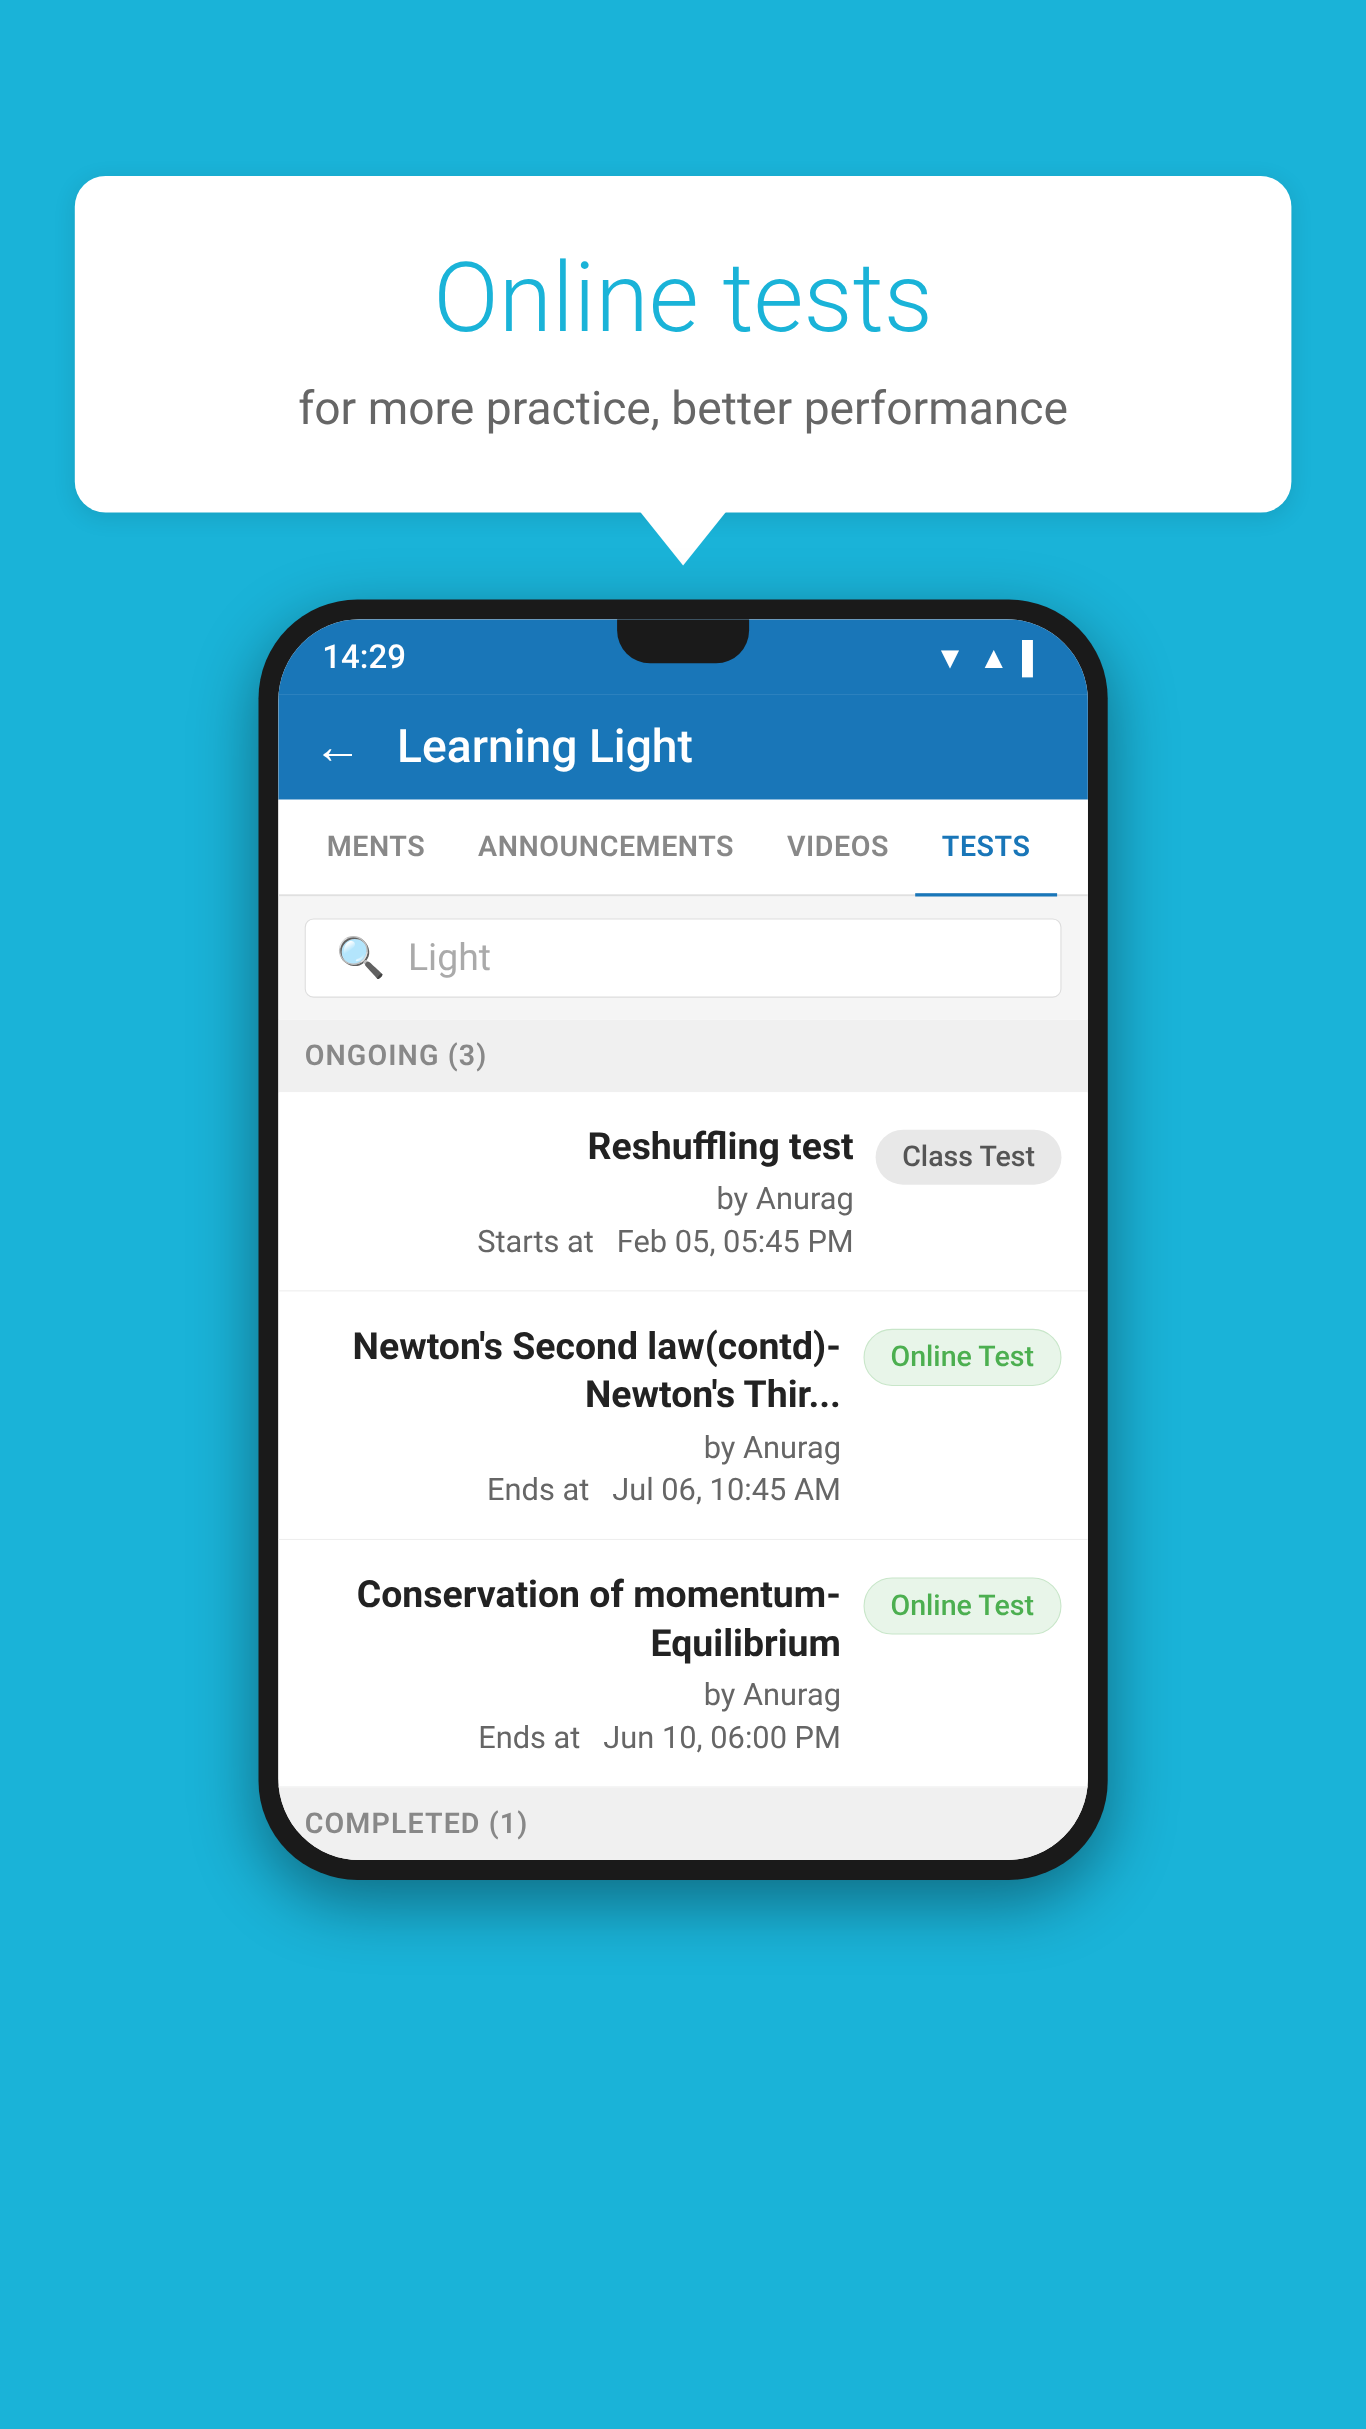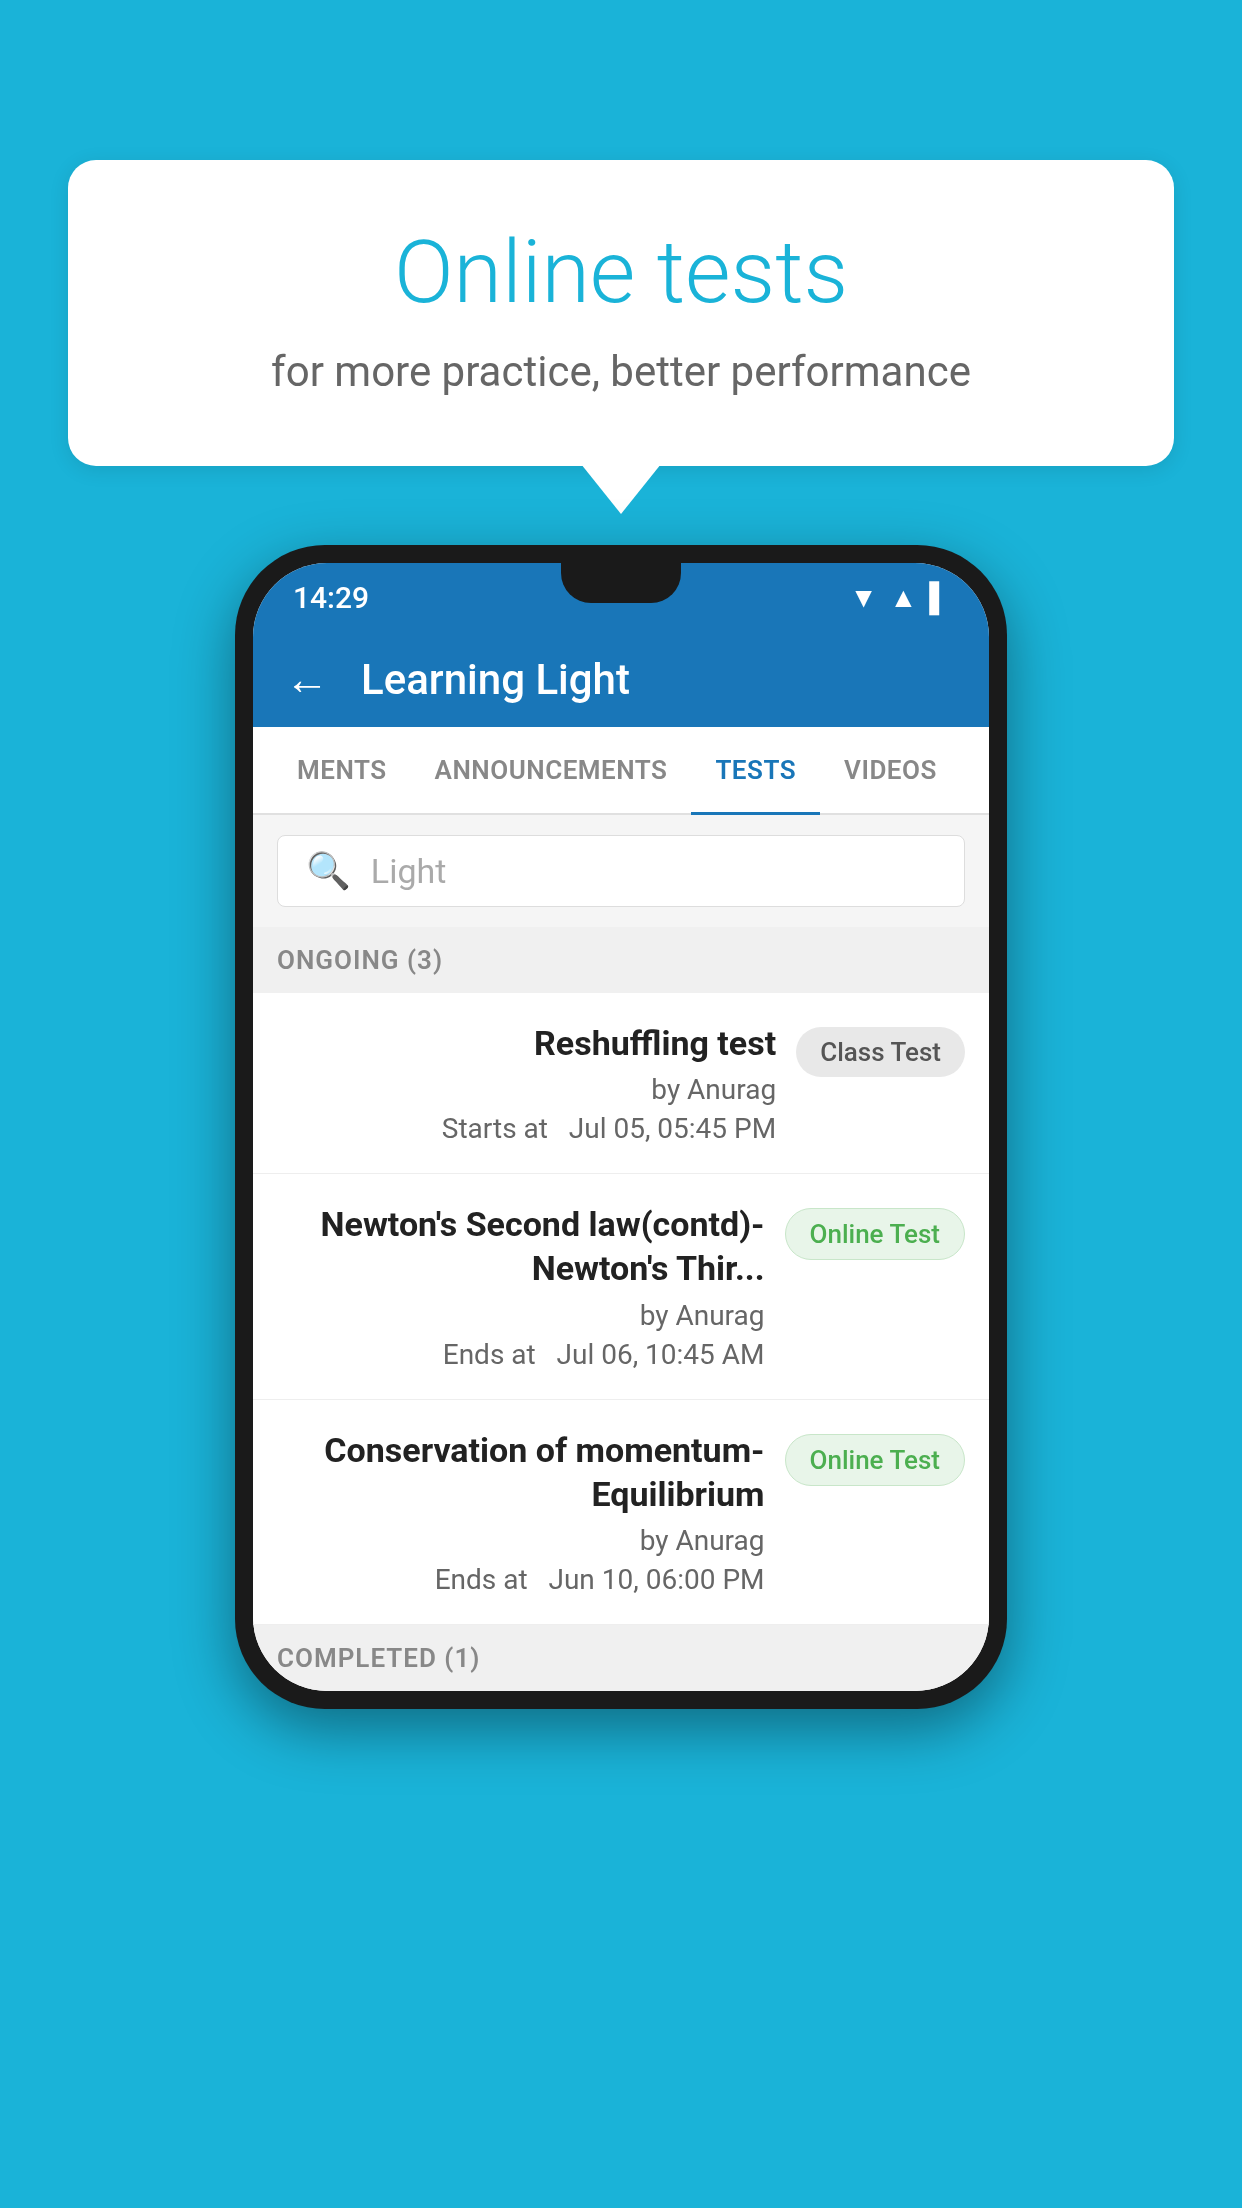--- a/index.html
+++ b/index.html
@@ -307,22 +307,22 @@
       </div>
 
       <div class="app-bar">
         <span class="back-arrow">←</span>
         <span class="app-title">Learning Light</span>
       </div>
 
       <div class="tabs-bar">
         <div class="tab-item">MENTS</div>
         <div class="tab-item">ANNOUNCEMENTS</div>
+        <div class="tab-item">VIDEOS</div>
         <div class="tab-item active">TESTS</div>
-        <div class="tab-item">VIDEOS</div>
       </div>
 
       <div class="search-container">
         <div class="search-input">
           <span class="search-icon">🔍</span>
           <span class="search-placeholder">Light</span>
         </div>
       </div>
 
       <div class="section-header">
@@ -331,21 +331,21 @@
 
       <div class="tests-list">
 
         <div class="test-item">
           <div class="test-info">
             <div class="test-name">Reshuffling test</div>
             <div class="test-by">by Anurag</div>
             <div class="test-time">
               <span>Starts at</span>
               &nbsp;
-              <span>Jul 05, 05:45 PM</span>
+              <span>Feb 05, 05:45 PM</span>
             </div>
           </div>
           <div class="test-badge badge-class">Class Test</div>
         </div>
 
         <div class="test-item">
           <div class="test-info">
             <div class="test-name">Newton's Second law(contd)-Newton's Thir...</div>
             <div class="test-by">by Anurag</div>
             <div class="test-time">

